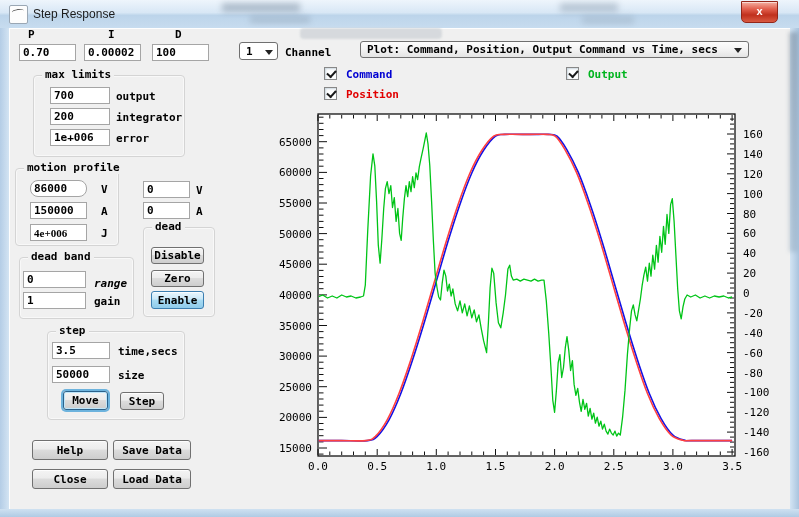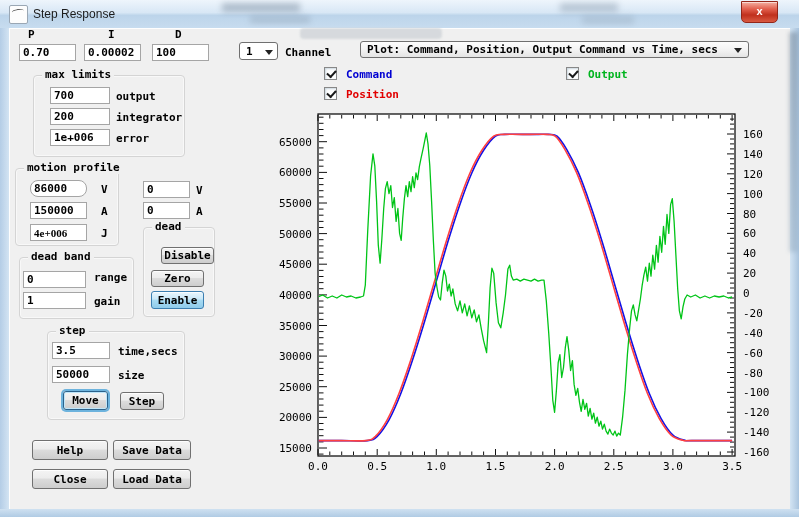--- a/index.html
+++ b/index.html
@@ -132,29 +132,29 @@
   <div class="lbl" style="left:101px;top:227px;">J</div>
 
   <input class="field" style="left: 143px; top: 181px; width: 47px; height: 17px;" readonly="" value="0">
   <div class="lbl" style="left:196px;top:184px;">V</div>
   <input class="field" style="left: 143px; top: 202px; width: 47px; height: 17px;" readonly="" value="0">
   <div class="lbl" style="left:196px;top:205px;">A</div>
 
   <div class="group" style="left:143px;top:227px;width:70px;height:88px;">
     <span class="legend">dead</span>
   </div>
-  <div class="btn" style="left:151px;top:247px;width:53px;height:17px;line-height:16px;margin-left:10px;">Disable</div>
+  <div class="btn" style="left:151px;top:247px;width:53px;height:17px;line-height:16px;">Disable</div>
   <div class="btn" style="left:151px;top:270px;width:53px;height:17px;line-height:16px;">Zero</div>
   <div class="btn blue" style="left:151px;top:291px;width:53px;height:18px;line-height:17px;">Enable</div>
 
   <div class="group" style="left:19px;top:257px;width:113px;height:60px;">
     <span class="legend">dead band</span>
   </div>
   <input class="field" style="left: 23px; top: 271px; width: 63px; height: 17px;" readonly="" value="0">
-  <div class="lbl" style="left:94px;top:271px;">range</div>
+  <div class="lbl" style="left:94px;top:277px;font-style:italic;">range</div>
   <input class="field" style="left: 23px; top: 292px; width: 63px; height: 17px;" readonly="" value="1">
   <div class="lbl" style="left:94px;top:295px;">gain</div>
 
   <div class="group" style="left:47px;top:331px;width:136px;height:87px;">
     <span class="legend">step</span>
   </div>
   <input class="field" style="left: 52px; top: 342px; width: 58px; height: 17px;" readonly="" value="3.5">
   <div class="lbl" style="left:118px;top:345px;">time,secs</div>
   <input class="field" style="left: 52px; top: 366px; width: 58px; height: 17px;" readonly="" value="50000">
   <div class="lbl" style="left:118px;top:369px;">size</div>

